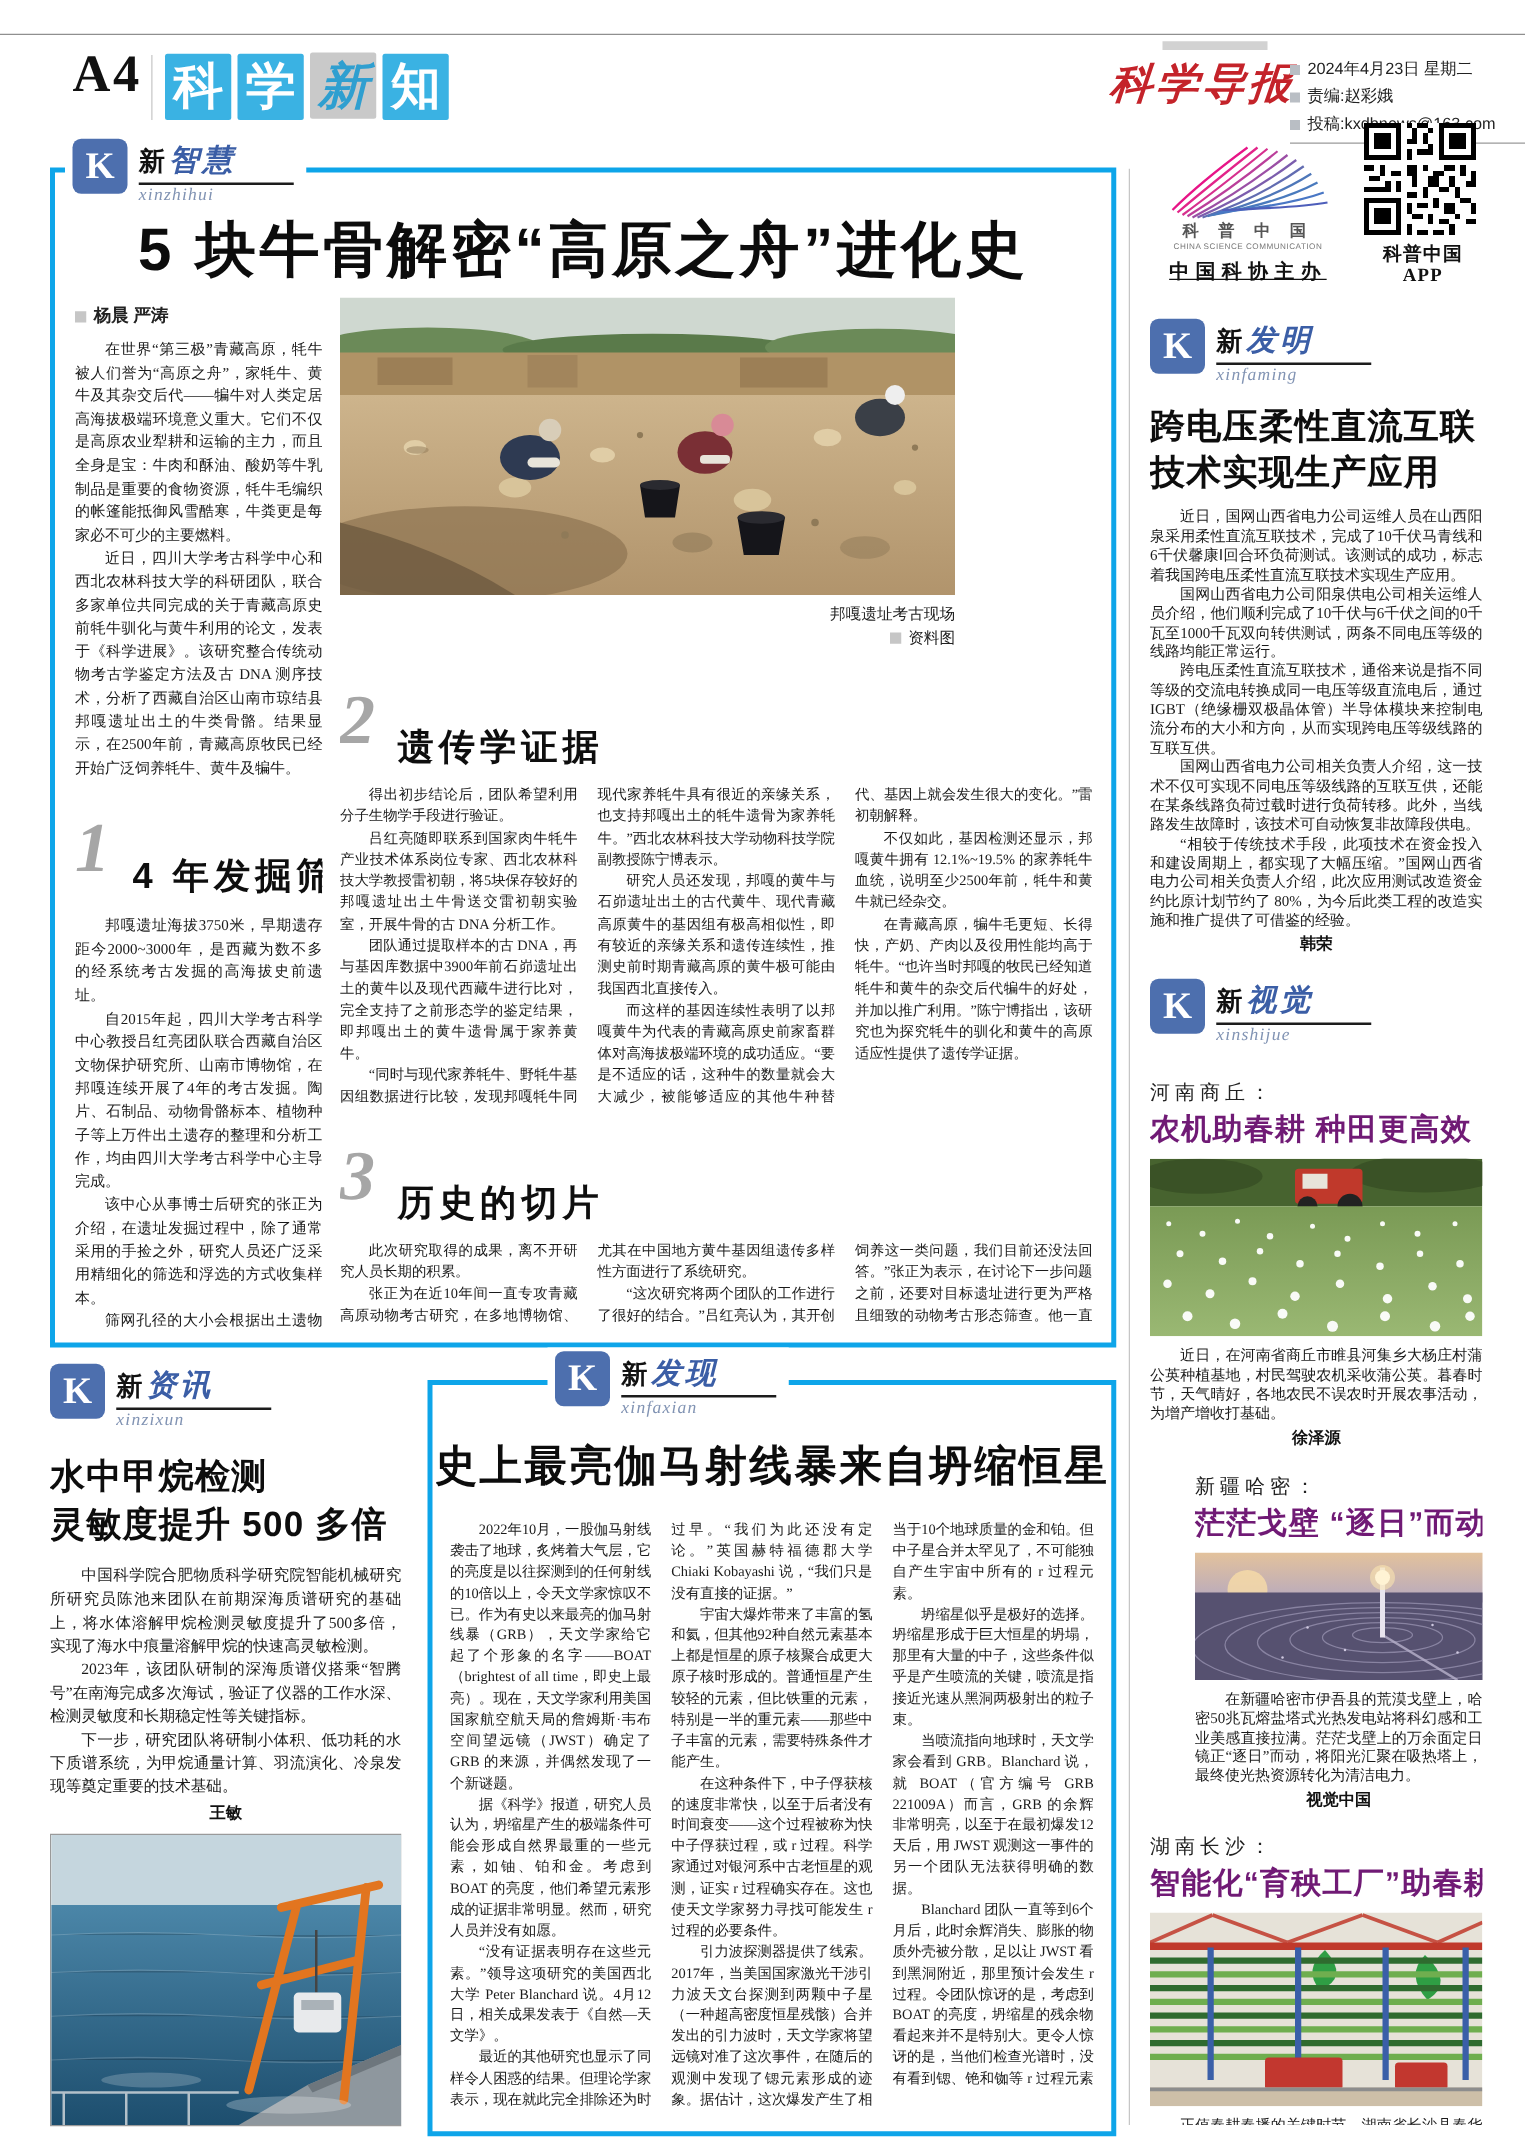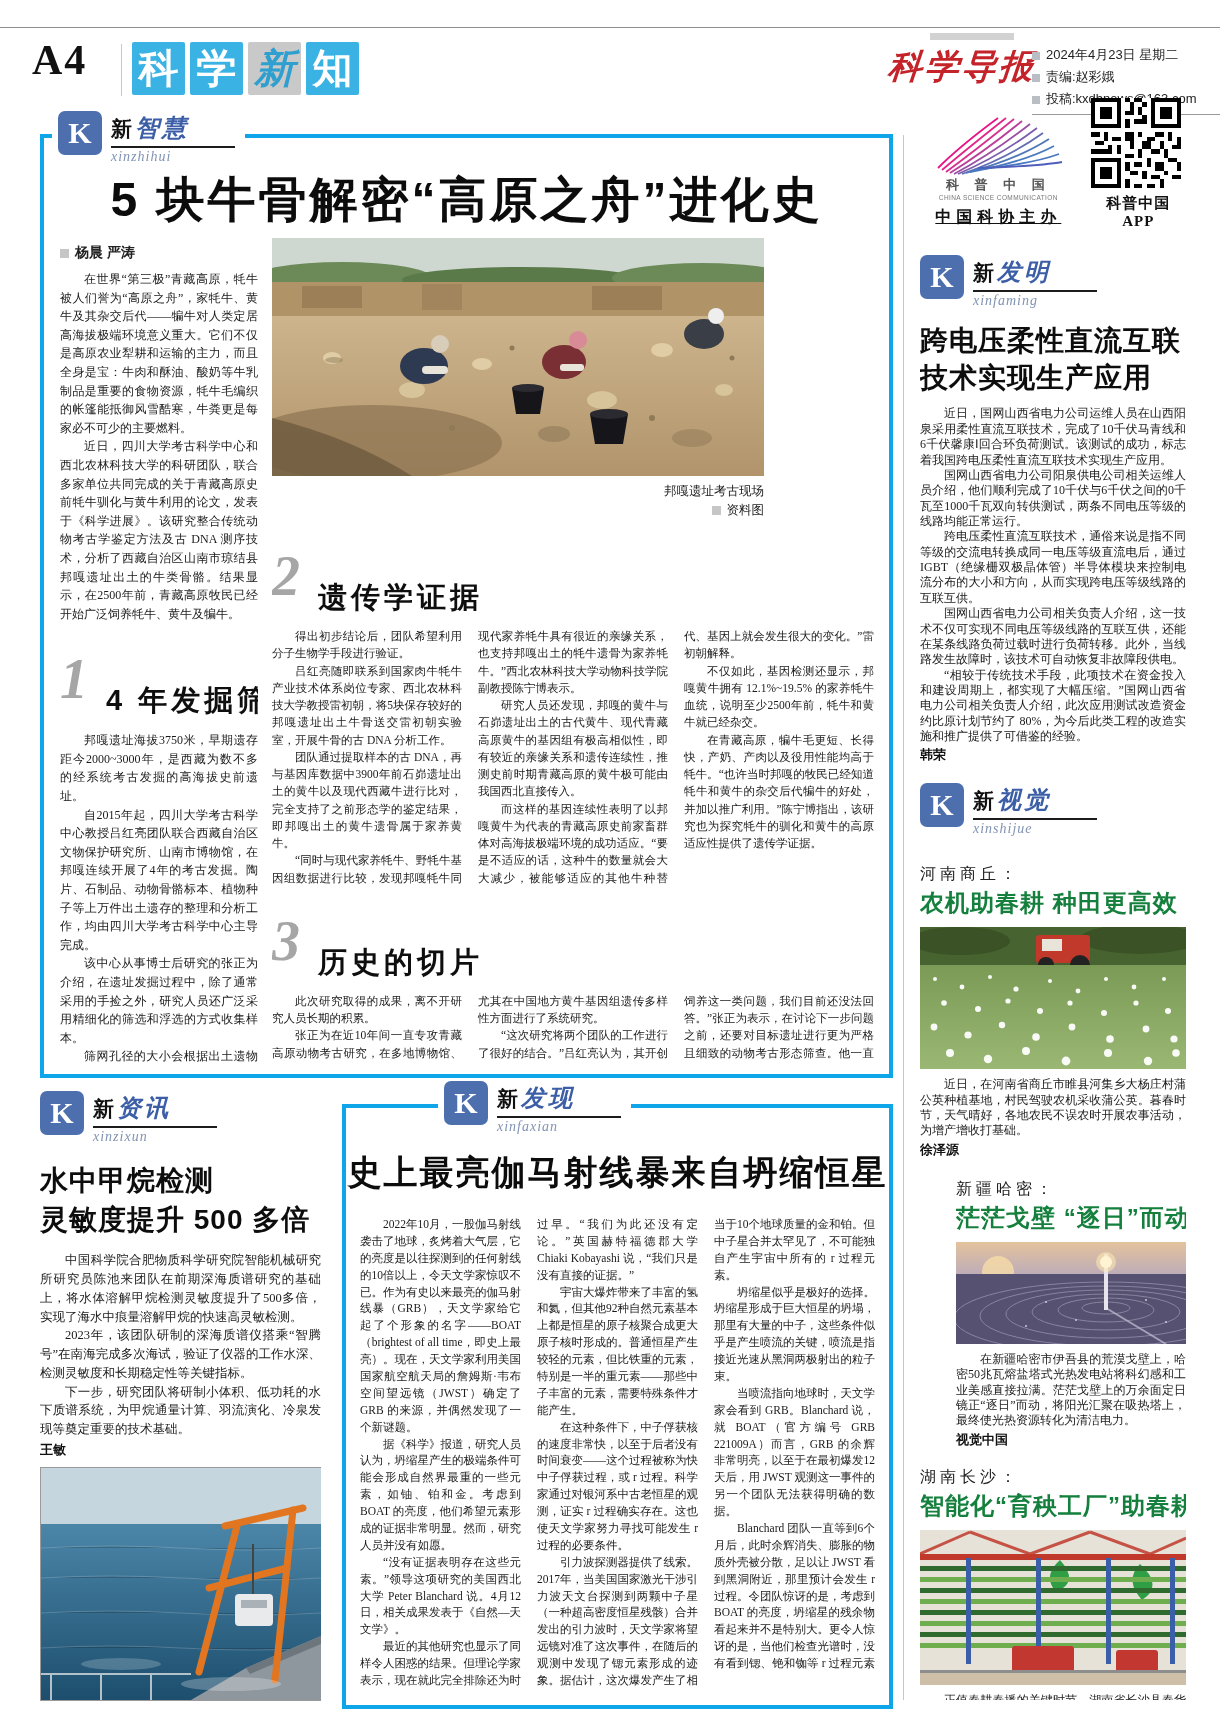--- a/index.html
+++ b/index.html
@@ -27,44 +27,44 @@
   .kbprefix{font:bold 21px "Liberation Sans",sans-serif;color:#111;}
   .kbname{font:bold italic 24px "Liberation Serif",serif;color:#3b5ea6;letter-spacing:3px;margin-left:3px;}
   .kbpinyin{font:italic 14px "Liberation Serif",serif;color:#8193b3;letter-spacing:1px;margin-top:1px;}
   
   .bt{font-size:12px;line-height:1.55;text-align:justify;color:#1a1a1a;}
   .bt p{margin:0;text-indent:2em;}
   .dense{font-size:12px;line-height:1.28;}
   .main-title{font:900 48px "Liberation Sans",sans-serif;letter-spacing:3px;text-align:center;color:#0c0c0c;white-space:nowrap;}
   .byline{font:bold 14px "Liberation Sans",sans-serif;color:#222;}
   .caption{font:12.5px "Liberation Serif",serif;color:#222;}
-  .credit{text-align:left;font:bold 13px "Liberation Sans",sans-serif;color:#111;margin-top:2px;}
+  .credit{text-align:center;font:bold 13px "Liberation Sans",sans-serif;color:#111;margin-top:2px;}
   .sec-head{display:flex;align-items:center;margin:4px 0 10px 0;}
   .sec-num{font:bold italic 56px/0.9 "Liberation Serif",serif;color:#a6a6a6;margin-right:18px;}
   .sec-title{font:bold 29px "Liberation Sans",sans-serif;letter-spacing:4px;color:#0e0e0e;white-space:nowrap;margin-top:44px;}
   .cols3{column-count:3;column-gap:16px;}
   .side-title{font:800 28px "Liberation Sans",sans-serif;line-height:1.33;letter-spacing:1px;color:#0d0d0d;}
   .item-kicker{font:16px "Liberation Serif",serif;letter-spacing:4px;color:#222;}
-  .item-title{font:800 24px "Liberation Sans",sans-serif;letter-spacing:1px;color:#15803d;margin:2px 0 8px 0;white-space:nowrap;}
+  .item-title{font:800 24px "Liberation Sans",sans-serif;letter-spacing:1px;color:#701a75;margin:2px 0 8px 0;white-space:nowrap;}
   .info-title{font:800 28px "Liberation Sans",sans-serif;line-height:1.38;letter-spacing:1px;color:#0d0d0d;}
   .disc-title{font:900 34px "Liberation Sans",sans-serif;letter-spacing:2px;text-align:center;color:#0c0c0c;white-space:nowrap;}
   .frame{border:4px solid #0ea5e9;}
   .brand-cn{font:bold 13px "Liberation Sans",sans-serif;letter-spacing:6px;color:#555;}
   .brand-en{font:6.5px "Liberation Sans",sans-serif;color:#777;letter-spacing:0.4px;}
   .brand-host{font:bold 16px "Liberation Serif",serif;letter-spacing:5px;color:#111;margin-top:6px;text-decoration:underline;}
   .qr-label{font:bold 15px "Liberation Serif",serif;letter-spacing:1px;color:#111;margin-top:6px;text-align:center;}
   svg{display:block;}
 </style>
 </head>
 <body>
 
 <div class="page">
 
   <div class="abs hair" style="left:0;top:27px;width:1220px;height:1px;"></div>
-  <div class="abs pageno" style="left:32px;top:36px;">A4</div>
+  <div class="abs pageno" style="left:58px;top:36px;">A4</div>
   <div class="abs" style="left:121px;top:44px;width:1px;height:52px;background:#c8c8c8;"></div>
   <div class="abs" style="left:132px;top:42px;white-space:nowrap;">
     <span class="tile">科</span><span class="tile">学</span><span class="tile gray">新</span><span class="tile">知</span>
   </div>
   <div class="abs" style="left:930px;top:33px;width:84px;height:7px;background:#d2d2d2;"></div>
   <div class="abs masthead" style="left:888px;top:44px;">科学导报</div>
   <div class="abs datebox" style="left:1032px;top:46px;">
     <div class="row"><span class="sq sm"></span><span>2024年4月23日 星期二</span></div>
     <div class="row"><span class="sq sm"></span><span>责编:赵彩娥</span></div>
     <div class="row" style="margin-bottom:0;"><span class="sq sm"></span><span>投稿:kxdbnews@163.com</span></div>

